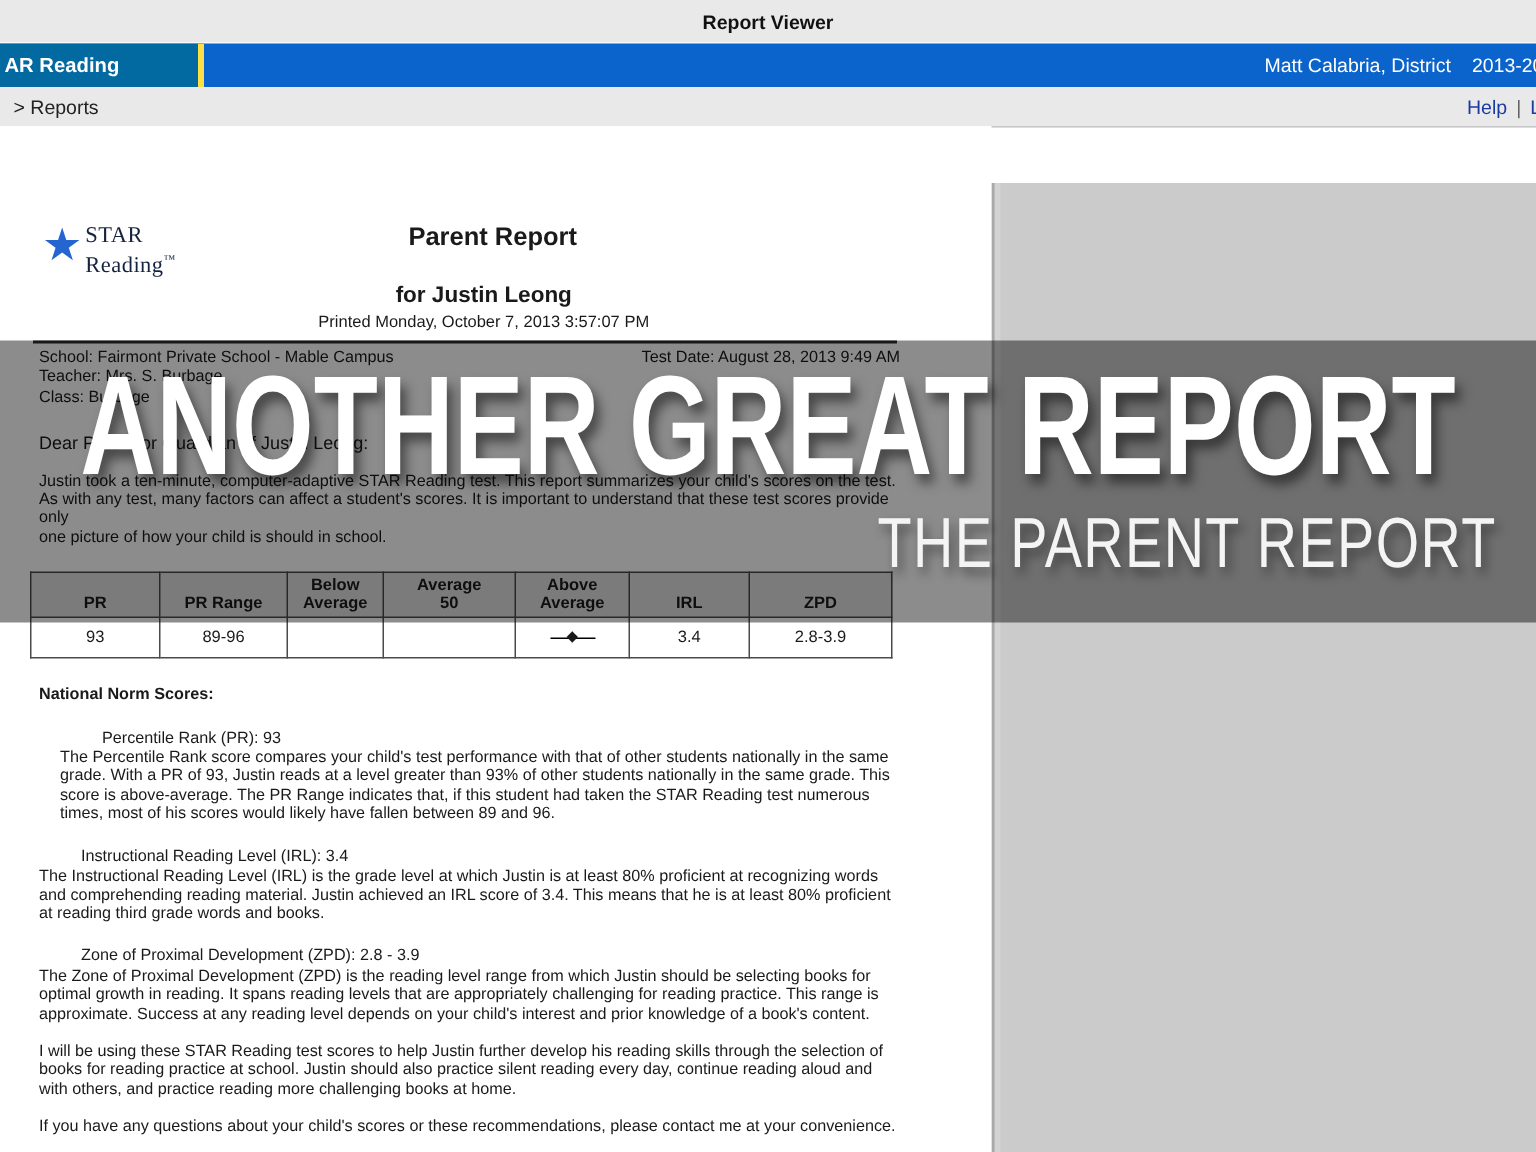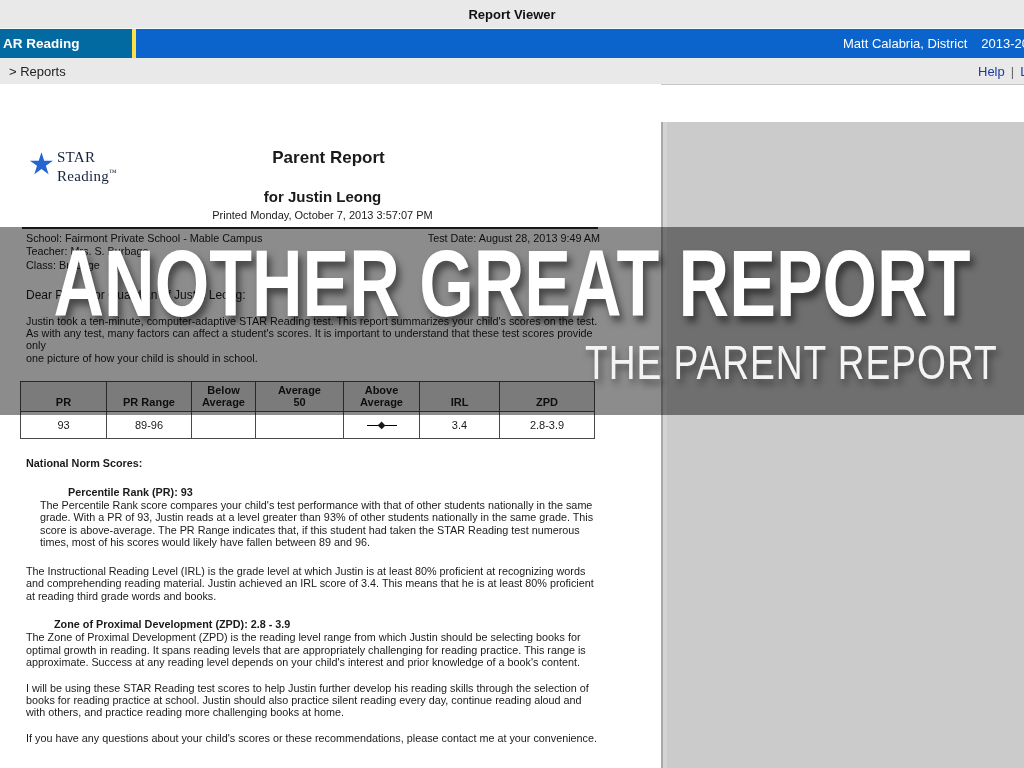--- a/index.html
+++ b/index.html
@@ -65,21 +65,21 @@
   table.score td{height:26px;text-align:center;background:#fff;}
   td.shaded{background:#c3c3c3;}
   .avg-marker{position:relative;width:30px;height:11px;margin:0 auto;}
   .avg-marker::before{content:"";position:absolute;left:0;right:0;top:5px;height:1px;background:#000;}
   .avg-marker .dm{position:absolute;left:50%;top:50%;transform:translate(-50%,-50%);
                   font-size:10px;line-height:10px;}
 
   .norm-head{margin-top:18px;font-weight:bold;}
   .sec{margin-top:16px;}
   .sec.indent{margin-left:14px;width:556px;}
-  .sec-h{font-weight:bold;padding-left:28px;}
+  .sec-h{font-weight:normal;padding-left:28px;}
   .sec-b{margin-top:1px;}
 
   
   .band{position:absolute;top:227px;left:0;width:1024px;height:188px;
         background:rgba(0,0,0,0.45);z-index:10;}
   .band-title{position:absolute;left:50%;top:8px;transform:translateX(-50%) scaleX(0.745);
               font-size:94px;line-height:98px;font-weight:bold;color:#fff;white-space:nowrap;
               text-shadow:5px 6px 9px rgba(0,0,0,0.5);}
   .band-subtitle{position:absolute;right:26px;top:112px;font-size:40px;line-height:40px;
                  font-weight:normal;letter-spacing:1px;color:#f4f4f4;white-space:nowrap;
@@ -195,20 +195,21 @@
         </table>
 
       <div class="norm-head">National Norm Scores:</div>
 
       <div class="sec indent">
         <div class="sec-h">Percentile Rank (PR): 93</div>
         <div class="sec-b">The Percentile Rank score compares your child's test performance with that of other students nationally in the same grade. With a PR of 93, Justin reads at a level greater than 93% of other students nationally in the same grade. This score is above-average. The PR Range indicates that, if this student had taken the STAR Reading test numerous times, most of his scores would likely have fallen between 89 and 96.</div>
       </div>
 
       <div class="sec">
+        <div class="sec-h">Instructional Reading Level (IRL): 3.4</div>
         <div class="sec-b">The Instructional Reading Level (IRL) is the grade level at which Justin is at least 80% proficient at recognizing words and comprehending reading material. Justin achieved an IRL score of 3.4. This means that he is at least 80% proficient at reading third grade words and books.</div>
       </div>
 
       <div class="sec">
         <div class="sec-h">Zone of Proximal Development (ZPD): 2.8 - 3.9</div>
         <div class="sec-b">The Zone of Proximal Development (ZPD) is the reading level range from which Justin should be selecting books for optimal growth in reading. It spans reading levels that are appropriately challenging for reading practice. This range is approximate. Success at any reading level depends on your child's interest and prior knowledge of a book's content.</div>
       </div>
 
       <div class="para">I will be using these STAR Reading test scores to help Justin further develop his reading skills through the selection of books for reading practice at school. Justin should also practice silent reading every day, continue reading aloud and with others, and practice reading more challenging books at home.</div>
       <div class="para">If you have any questions about your child's scores or these recommendations, please contact me at your convenience.</div>

